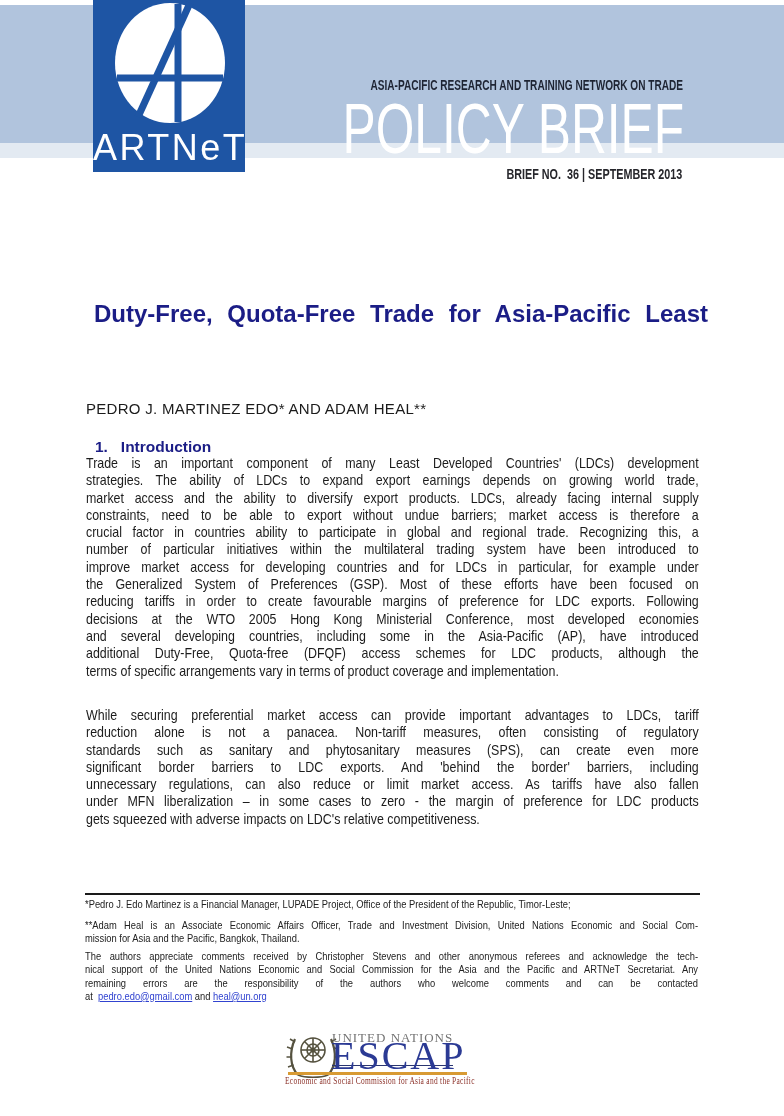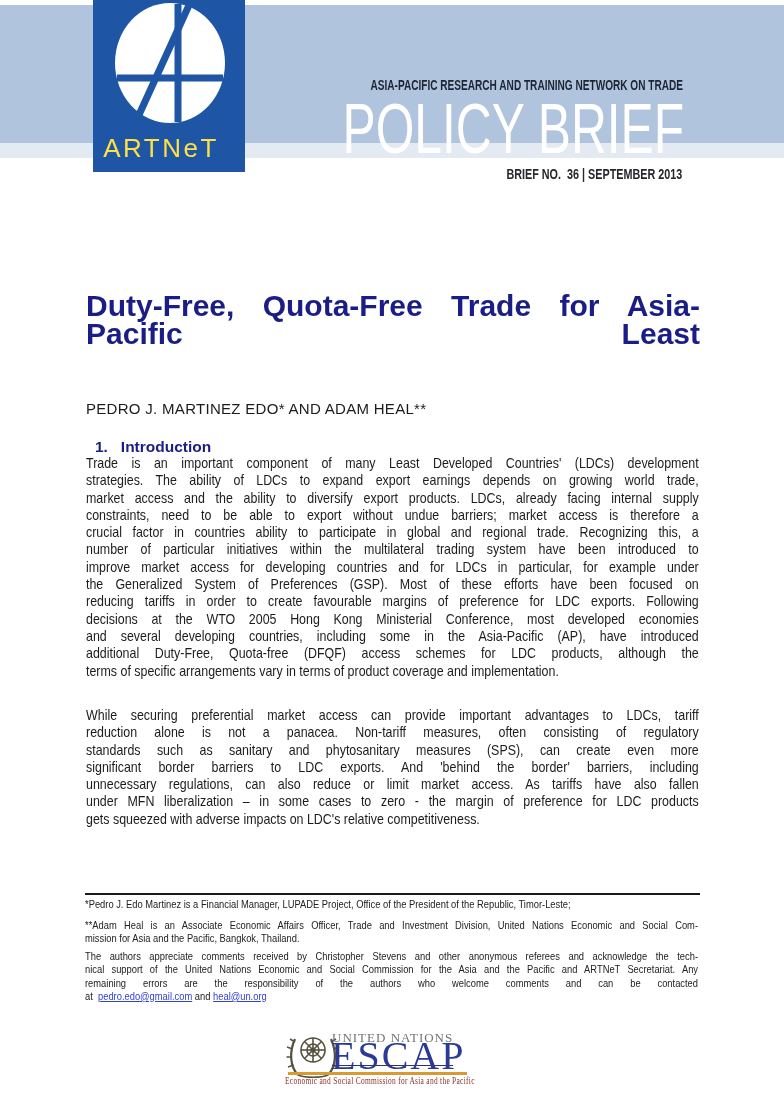--- a/index.html
+++ b/index.html
@@ -6,39 +6,39 @@
   .page {
     position:relative; width:784px; height:1116px; background:#ffffff;
     font-family:"Liberation Sans", sans-serif; overflow:hidden;
   }
   
   .band-main { position:absolute; left:0; top:5px; width:784px; height:138px; background:#b1c4dd; }
   .band-pale { position:absolute; left:0; top:143px; width:784px; height:15px; background:#e3eaf2; }
   .logo-box  { position:absolute; left:93px; top:0; width:152px; height:172px; background:#1e55a4; }
   .logo-box svg { position:absolute; left:0; top:0; }
   .logo-word { position:absolute; left:0; top:130px; width:136px; text-align:center;
-               color:#fde047; font-size:26px; letter-spacing:2.5px; line-height:36px; }
+               color:#ffffff; font-size:36px; letter-spacing:2.5px; line-height:36px; }
   .network-name {
     position:absolute; right:101px; top:77px; color:#1e2433; font-weight:bold;
     font-size:14px; line-height:16px; white-space:nowrap;
     transform:scaleX(0.72); transform-origin:right top;
   }
   .masthead {
     position:absolute; right:100px; top:94px; color:#ffffff; font-weight:400;
     font-size:70px; line-height:70px; white-space:nowrap;
     transform:scaleX(0.71); transform-origin:right top;
   }
   .brief-no {
     position:absolute; right:102px; top:165px; color:#26262b; font-weight:bold;
     font-size:15px; line-height:18px; white-space:pre;
     transform:scaleX(0.72); transform-origin:right top;
   }
   
-  .title { position:absolute; left:86px; top:292px; width:614px; margin:0;
-           color:#1b1d86; font-size:30px; font-weight:bold; line-height:28px; }
+  .title { position:absolute; left:86px; top:292px; width:614px; margin:8px;
+           color:#1b1d86; font-size:24px; font-weight:bold; line-height:28px; }
   .authors { position:absolute; left:86px; top:369px; color:#1b1b1b;
              font-size:15px; letter-spacing:0.3px; line-height:19px; white-space:nowrap;margin-top:30px; }
   .section-heading { position:absolute; left:86px; top:428px; margin:9px; color:#1b1d86;
                      font-size:15.5px; font-weight:bold; line-height:19px; white-space:pre; }
   .para { position:absolute; left:86px; width:740px; transform:scaleX(0.828);
           transform-origin:left top; font-size:15px; line-height:17.3px; color:#1c1c1c; }
   .para1 { top:454px; }
   .para2 { top:706px; }
   .jl { text-align:justify; text-align-last:justify; }
   

